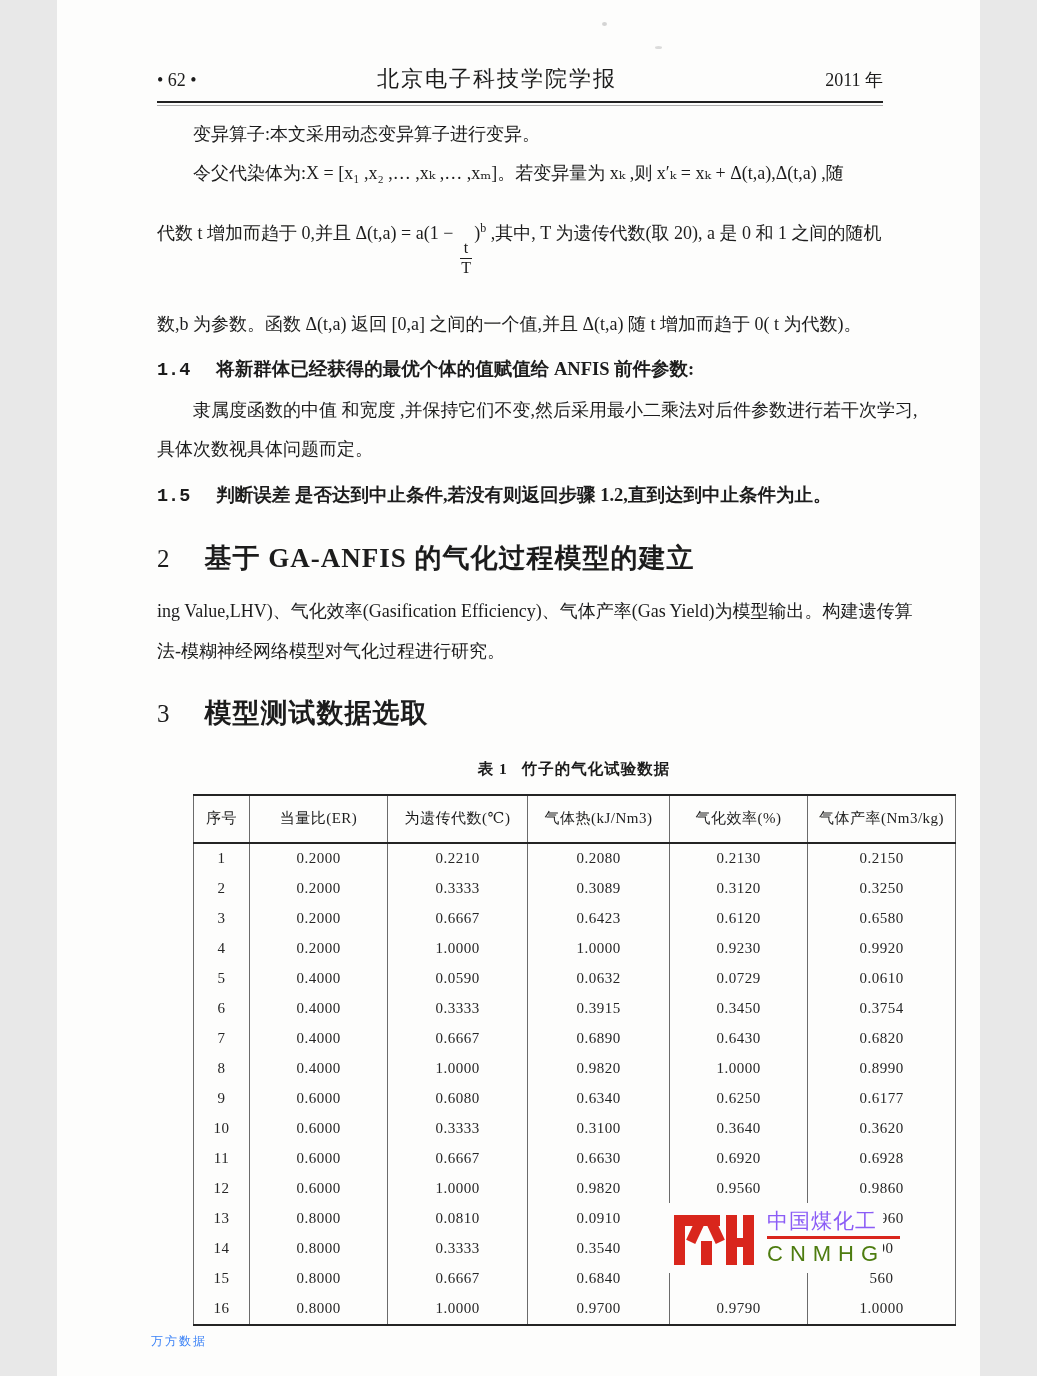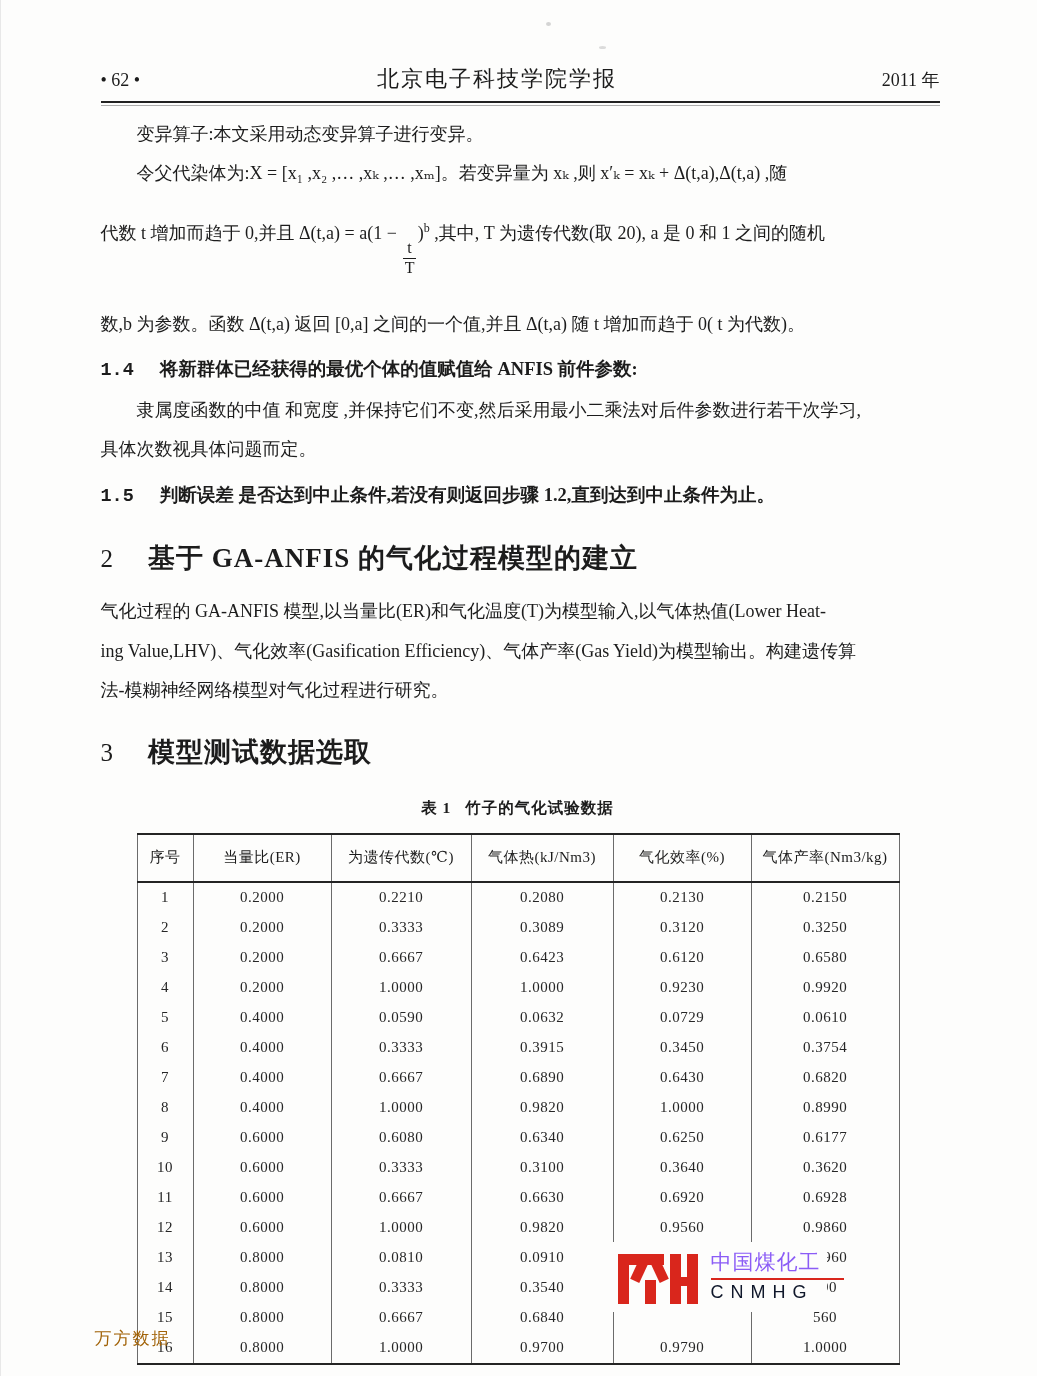--- a/index.html
+++ b/index.html
@@ -1,18 +1,18 @@
 <!DOCTYPE html>
 <html lang="zh"><head>
 <meta charset="utf-8">
 <style>
   html,body{margin:0;padding:0;background:#e8e8e8;}
   .page{
     position:relative;
-    width:1036px;height:1376px;
+    width:923px;height:1376px;
     margin:0 auto;
     background:#fdfdfc;
     font-family:"Liberation Serif","DejaVu Serif",serif;
     color:#1c1c1c;
     overflow:hidden;
     box-sizing:border-box;
     padding:64px 97px 12px 100px;
   }
   
   .speck{position:absolute;background:#b9b9b9;border-radius:50%;}
@@ -75,23 +75,23 @@
   .lg-v1{left:0;top:4px;width:11px;height:50px;}
   .lg-ystem{left:27px;top:30px;width:11px;height:24px;}
   .lg-yl{left:17px;top:7px;width:10px;height:25px;transform:rotate(25deg);}
   .lg-yr{left:36px;top:7px;width:10px;height:25px;transform:rotate(-25deg);}
   .lg-hv1{left:52px;top:4px;width:11px;height:50px;}
   .lg-hv2{left:69px;top:4px;width:11px;height:50px;}
   .lg-hbar{left:52px;top:27px;width:28px;height:9px;}
   .wm-text{position:relative;margin-left:13px;font-family:"Liberation Sans","DejaVu Sans",sans-serif;}
   .wm-cn{font-size:21px;color:#8b5cf6;letter-spacing:1px;white-space:nowrap;}
   .wm-underline{height:2.5px;background:#d9261c;width:133px;margin:3px 0 2px;}
-  .wm-en{font-size:18px;color:#0f172a;letter-spacing:7px;white-space:nowrap;}
-
-  .footer{position:absolute;left:94px;bottom:26px;font-size:17px;color:#a16207;letter-spacing:2px;}
+  .wm-en{font-size:22px;color:#4d7c0f;letter-spacing:7px;white-space:nowrap;}
+
+  .footer{position:absolute;left:94px;bottom:26px;font-size:12px;color:#3b82f6;letter-spacing:2px;}
 </style>
 </head>
 <body>
 
 <div class="page">
 
   <div class="speck speck1"></div>
   <div class="speck speck2"></div>
 
   <div class="hdr">
@@ -126,21 +126,20 @@
     <div class="line">具体次数视具体问题而定。</div>
 
     <div class="sub-h">
       <span class="h-num">1.5</span><span>判断误差 是否达到中止条件,若没有则返回步骤 1.2,直到达到中止条件为止。</span>
     </div>
 
     <div class="sec-h">
       <span class="h-num">2</span><span>基于 GA-ANFIS 的气化过程模型的建立</span>
     </div>
 
-    <div class="line">气化过程的 GA-ANFIS 模型,以当量比(ER)和气化温度(T)为模型输入,以气体热值(Lower Heat-</div>
     <div class="line">ing Value,LHV)、气化效率(Gasification Efficiency)、气体产率(Gas Yield)为模型输出。构建遗传算</div>
     <div class="line">法-模糊神经网络模型对气化过程进行研究。</div>
 
     <div class="sec-h">
       <span class="h-num">3</span><span>模型测试数据选取</span>
     </div>
 
     <div class="table-wrap">
       <div class="caption">
         <span class="cap-label">表 1</span><span>竹子的气化试验数据</span>

